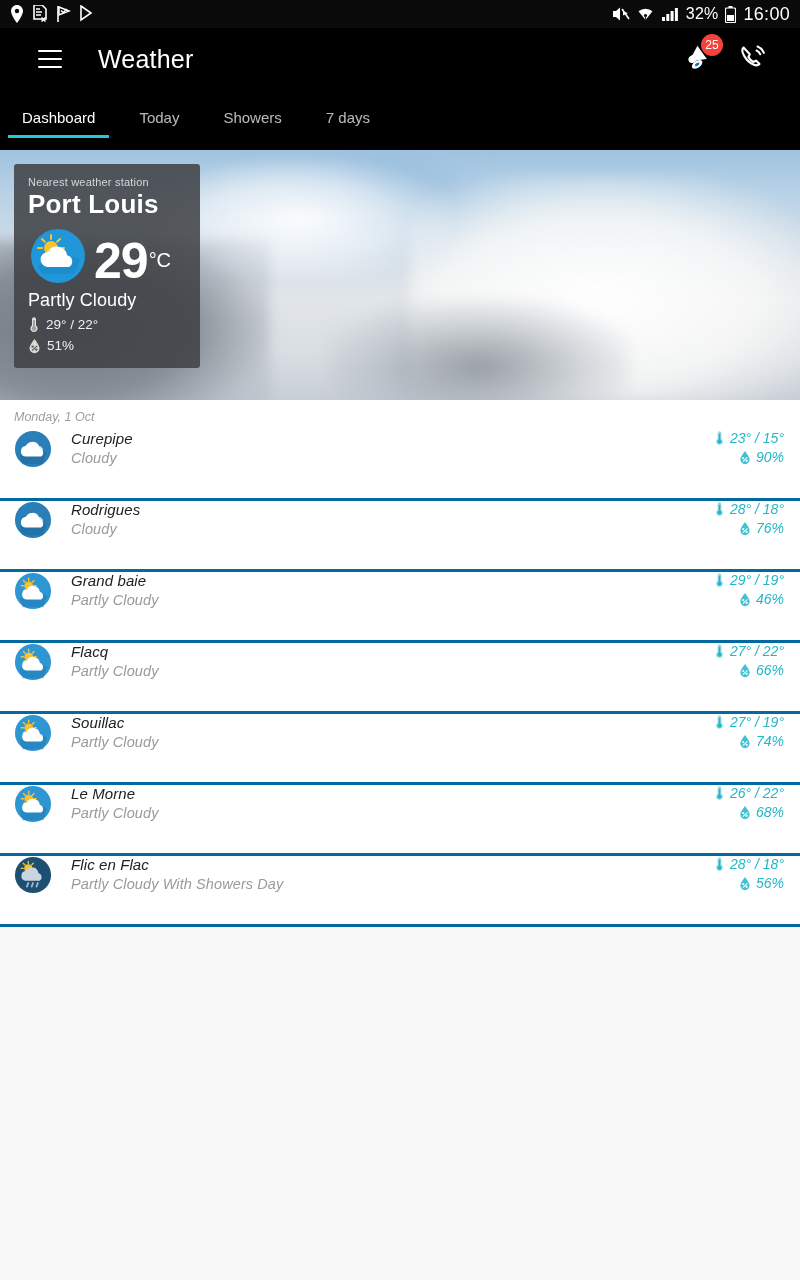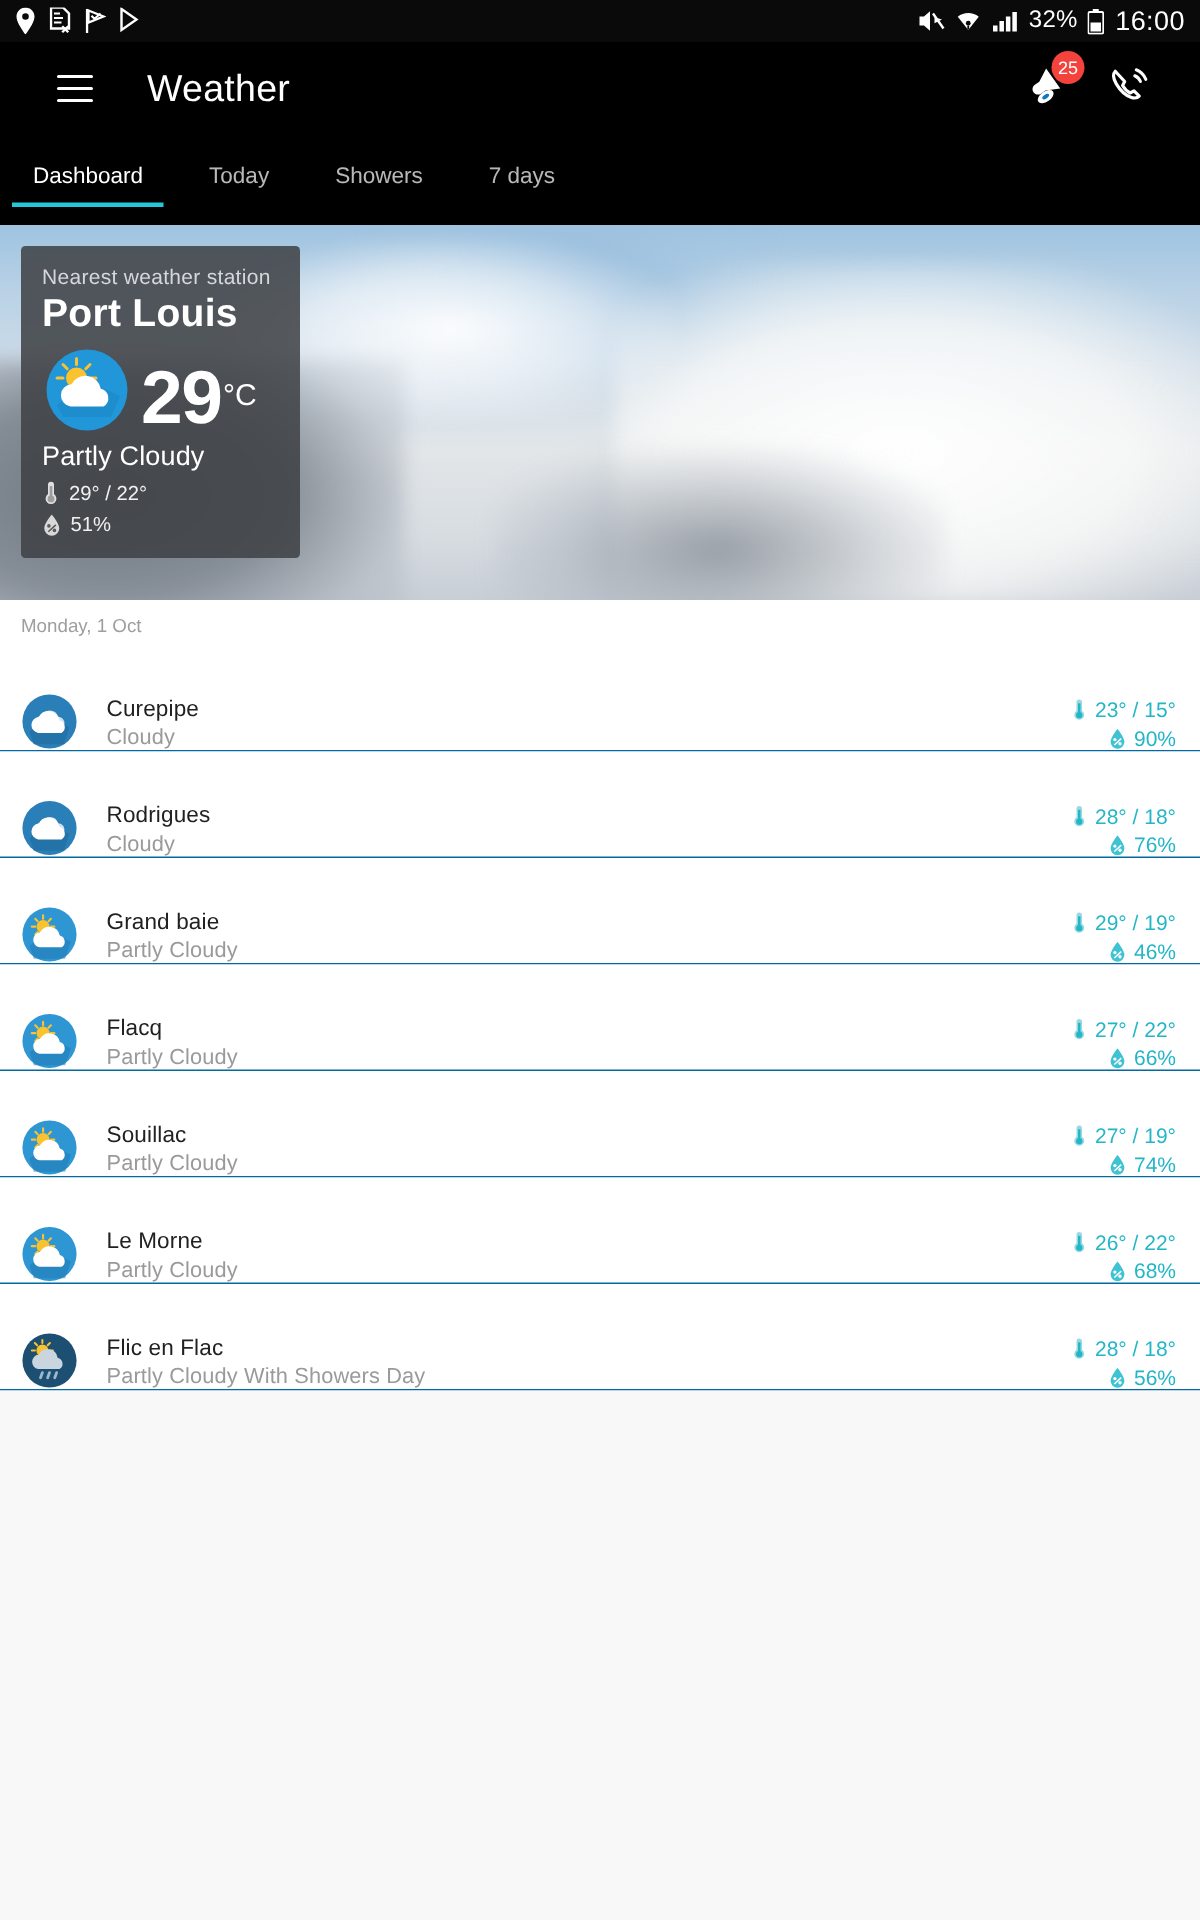--- a/index.html
+++ b/index.html
@@ -110,42 +110,42 @@
 
   
   .station-card {
     position: absolute; left: 14px; top: 14px;
     width: 186px;
     background: rgba(62,64,68,.86);
     border-radius: 3px;
     padding: 12px 14px 14px 14px;
     color: #fff;
   }
-  .station-label { font-size: 14px; color: #d5d7da; margin-bottom: 2px; letter-spacing: .2px; }
+  .station-label { font-size: 11px; color: #d5d7da; margin-bottom: 2px; letter-spacing: .2px; }
   .station-name { font-size: 26px; font-weight: bold; letter-spacing: .2px; line-height: 1.15; }
   .station-row { display: flex; align-items: flex-end; margin: 6px 0 4px 0; }
   .station-temp {
     font-size: 50px; font-weight: bold; line-height: 1;
     margin-left: 6px; letter-spacing: -1px;
   }
   .station-unit { font-size: 20px; font-weight: 400; vertical-align: super; margin-left: 1px; line-height: 1; position: relative; top: -16px; }
   .station-cond { font-size: 18px; font-weight: 400; margin-top: 2px; letter-spacing: .1px; }
   .station-meta { display: flex; align-items: center; gap: 6px; font-size: 13.5px; color: #f0f0f0; margin-top: 5px; }
 
   
-  .list-wrap { background: #ffffff; }
+  .list-wrap { background: #ffffff; font-style: italic; }
   .date-label {
     font-size: 12.5px; color: #9e9e9e;
     padding: 10px 0 6px 14px;
     background: #ffffff;
   }
   .row {
-    display: flex; align-items: flex-end;
+    display: flex; align-items: flex-start;
     height: 71px; padding: 0 16px 0 14px;
-    border-bottom: 1px solid #0369a1;
+    border-bottom: 3px solid #0369a1;
     background: #ffffff;
     cursor: pointer;
   }
   .row-icon { width: 38px; height: 38px; flex: 0 0 38px; }
   .row-text { margin-left: 19px; display: flex; flex-direction: column; gap: 3px; }
   .row-city { font-size: 15px; color: #212121; letter-spacing: .1px; }
   .row-cond { font-size: 14.5px; color: #9a9a9a; letter-spacing: .1px; }
   .row-right {
     margin-left: auto; display: flex; flex-direction: column;
     align-items: flex-end; gap: 3px;

